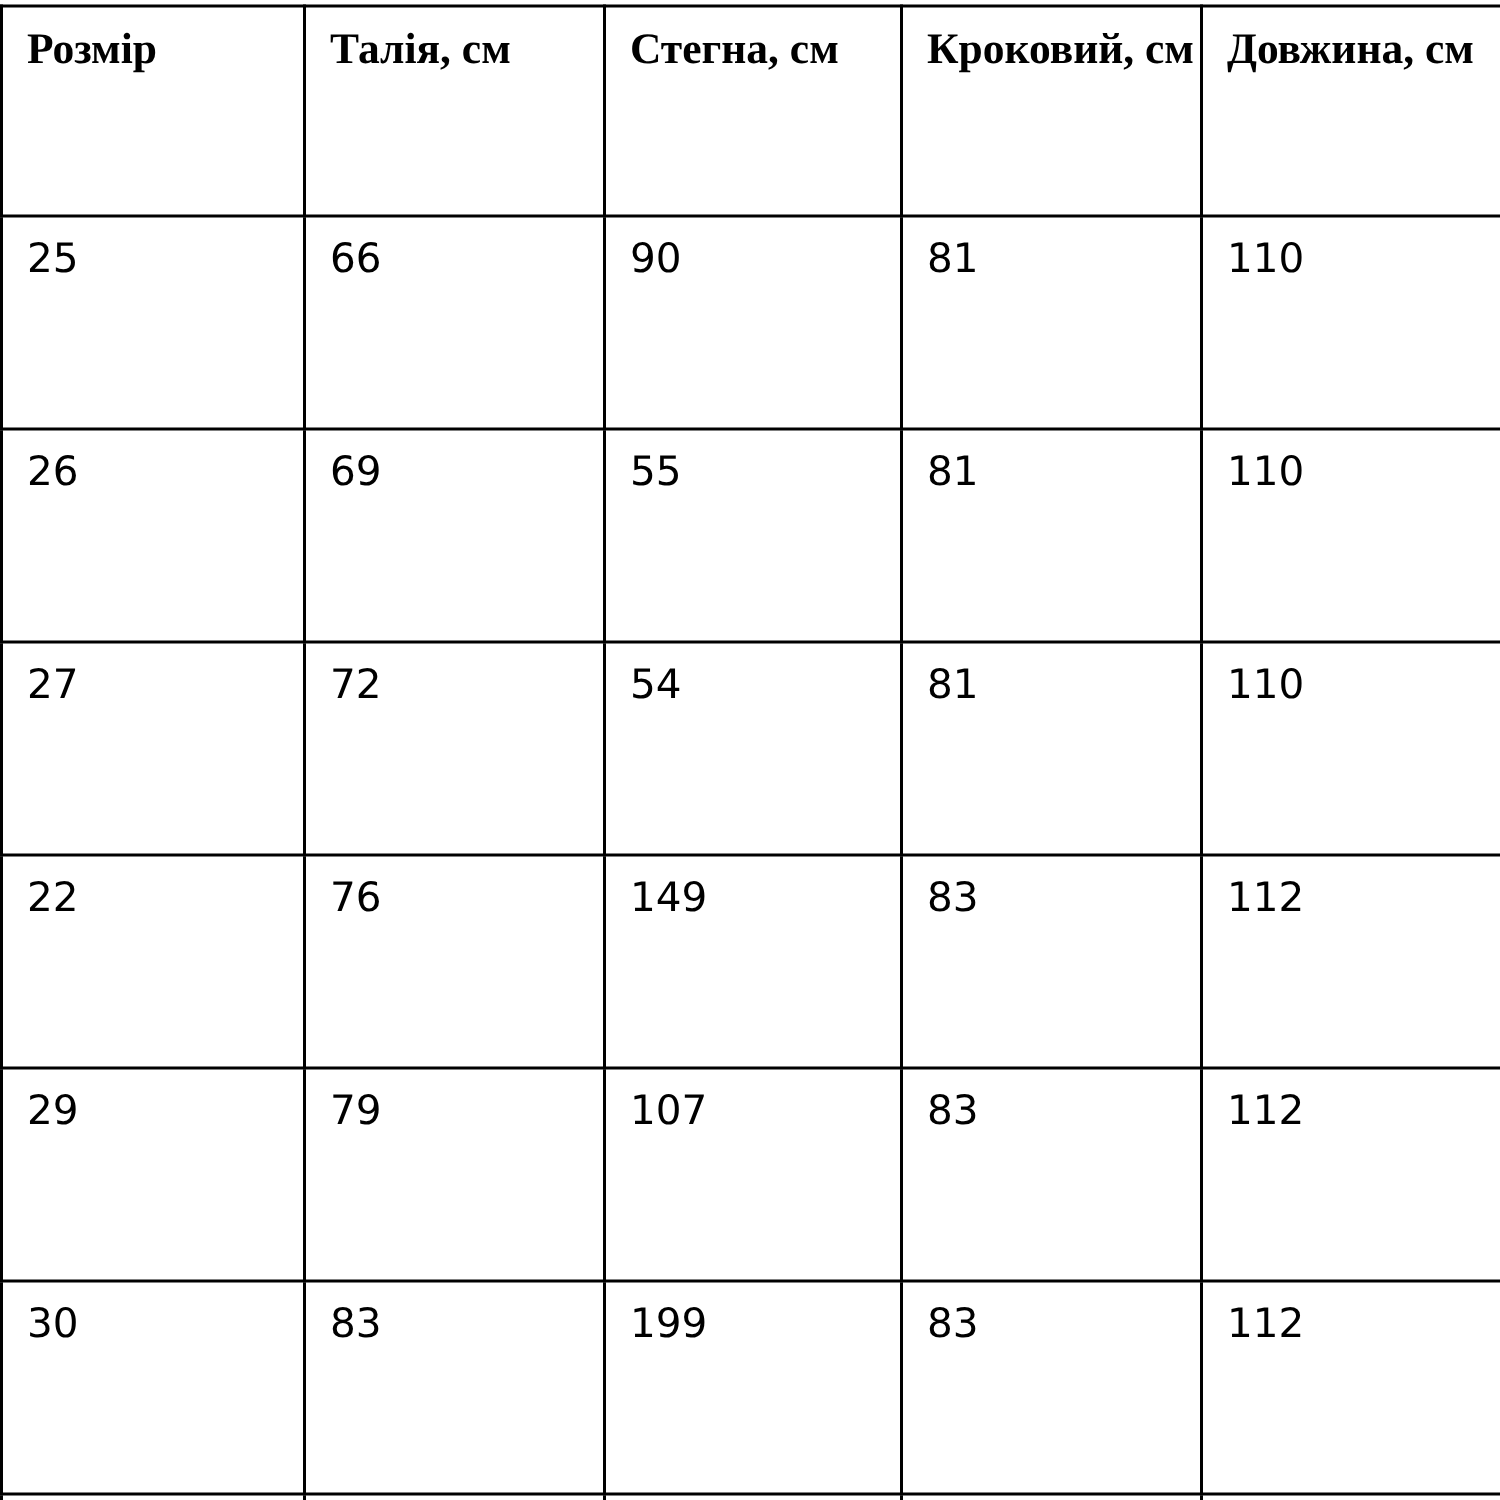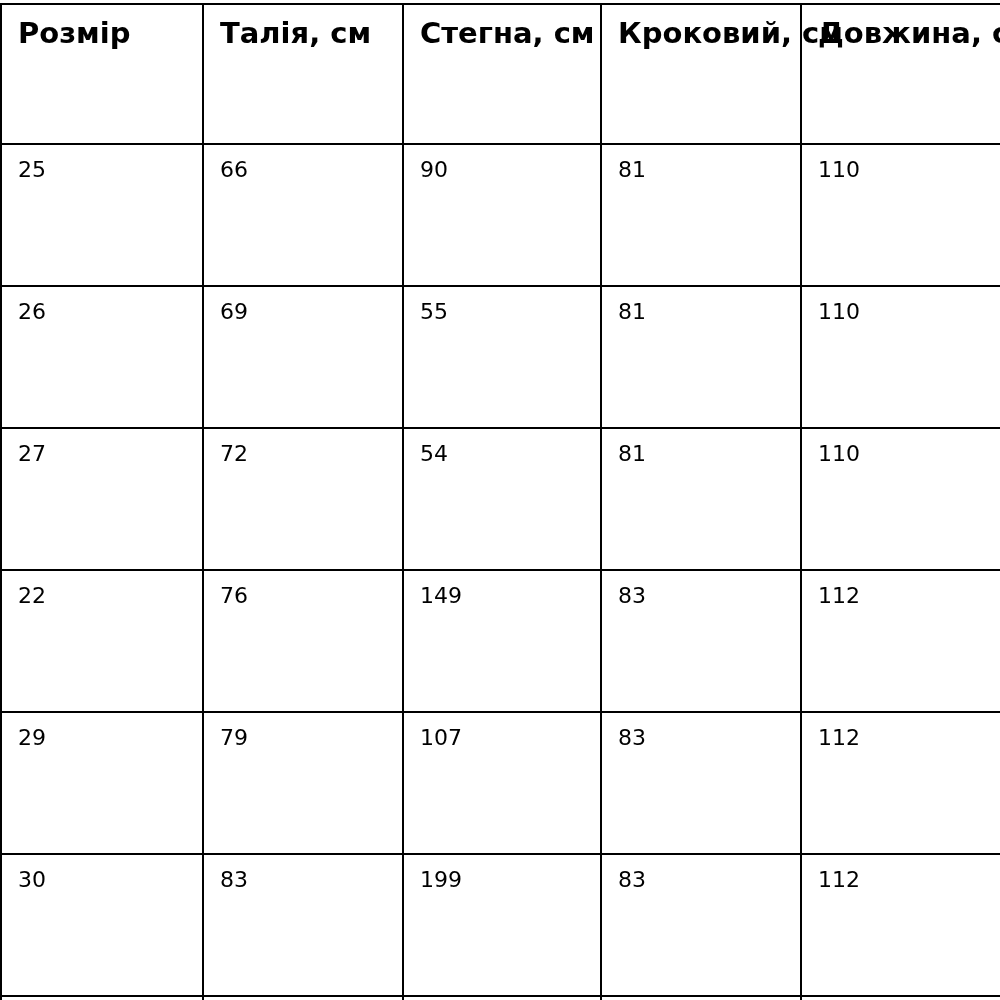--- a/index.html
+++ b/index.html
@@ -36,23 +36,24 @@
   .size-chart thead tr {
     height: 140px;
   }
   .size-chart tbody tr {
     height: 142px;
   }
   .size-chart th {
     font-size: 29px;
     font-weight: bold;
     line-height: 1.15;
+    font-family: Liberation Serif, serif;
   }
   .size-chart td {
-    font-size: 22px;
+    font-size: 27px;
     font-weight: normal;
     line-height: 1.15;
   }
 </style>
 </head>
 <body>
 
 <div class="viewport">
   <table class="size-chart">
     <colgroup>

